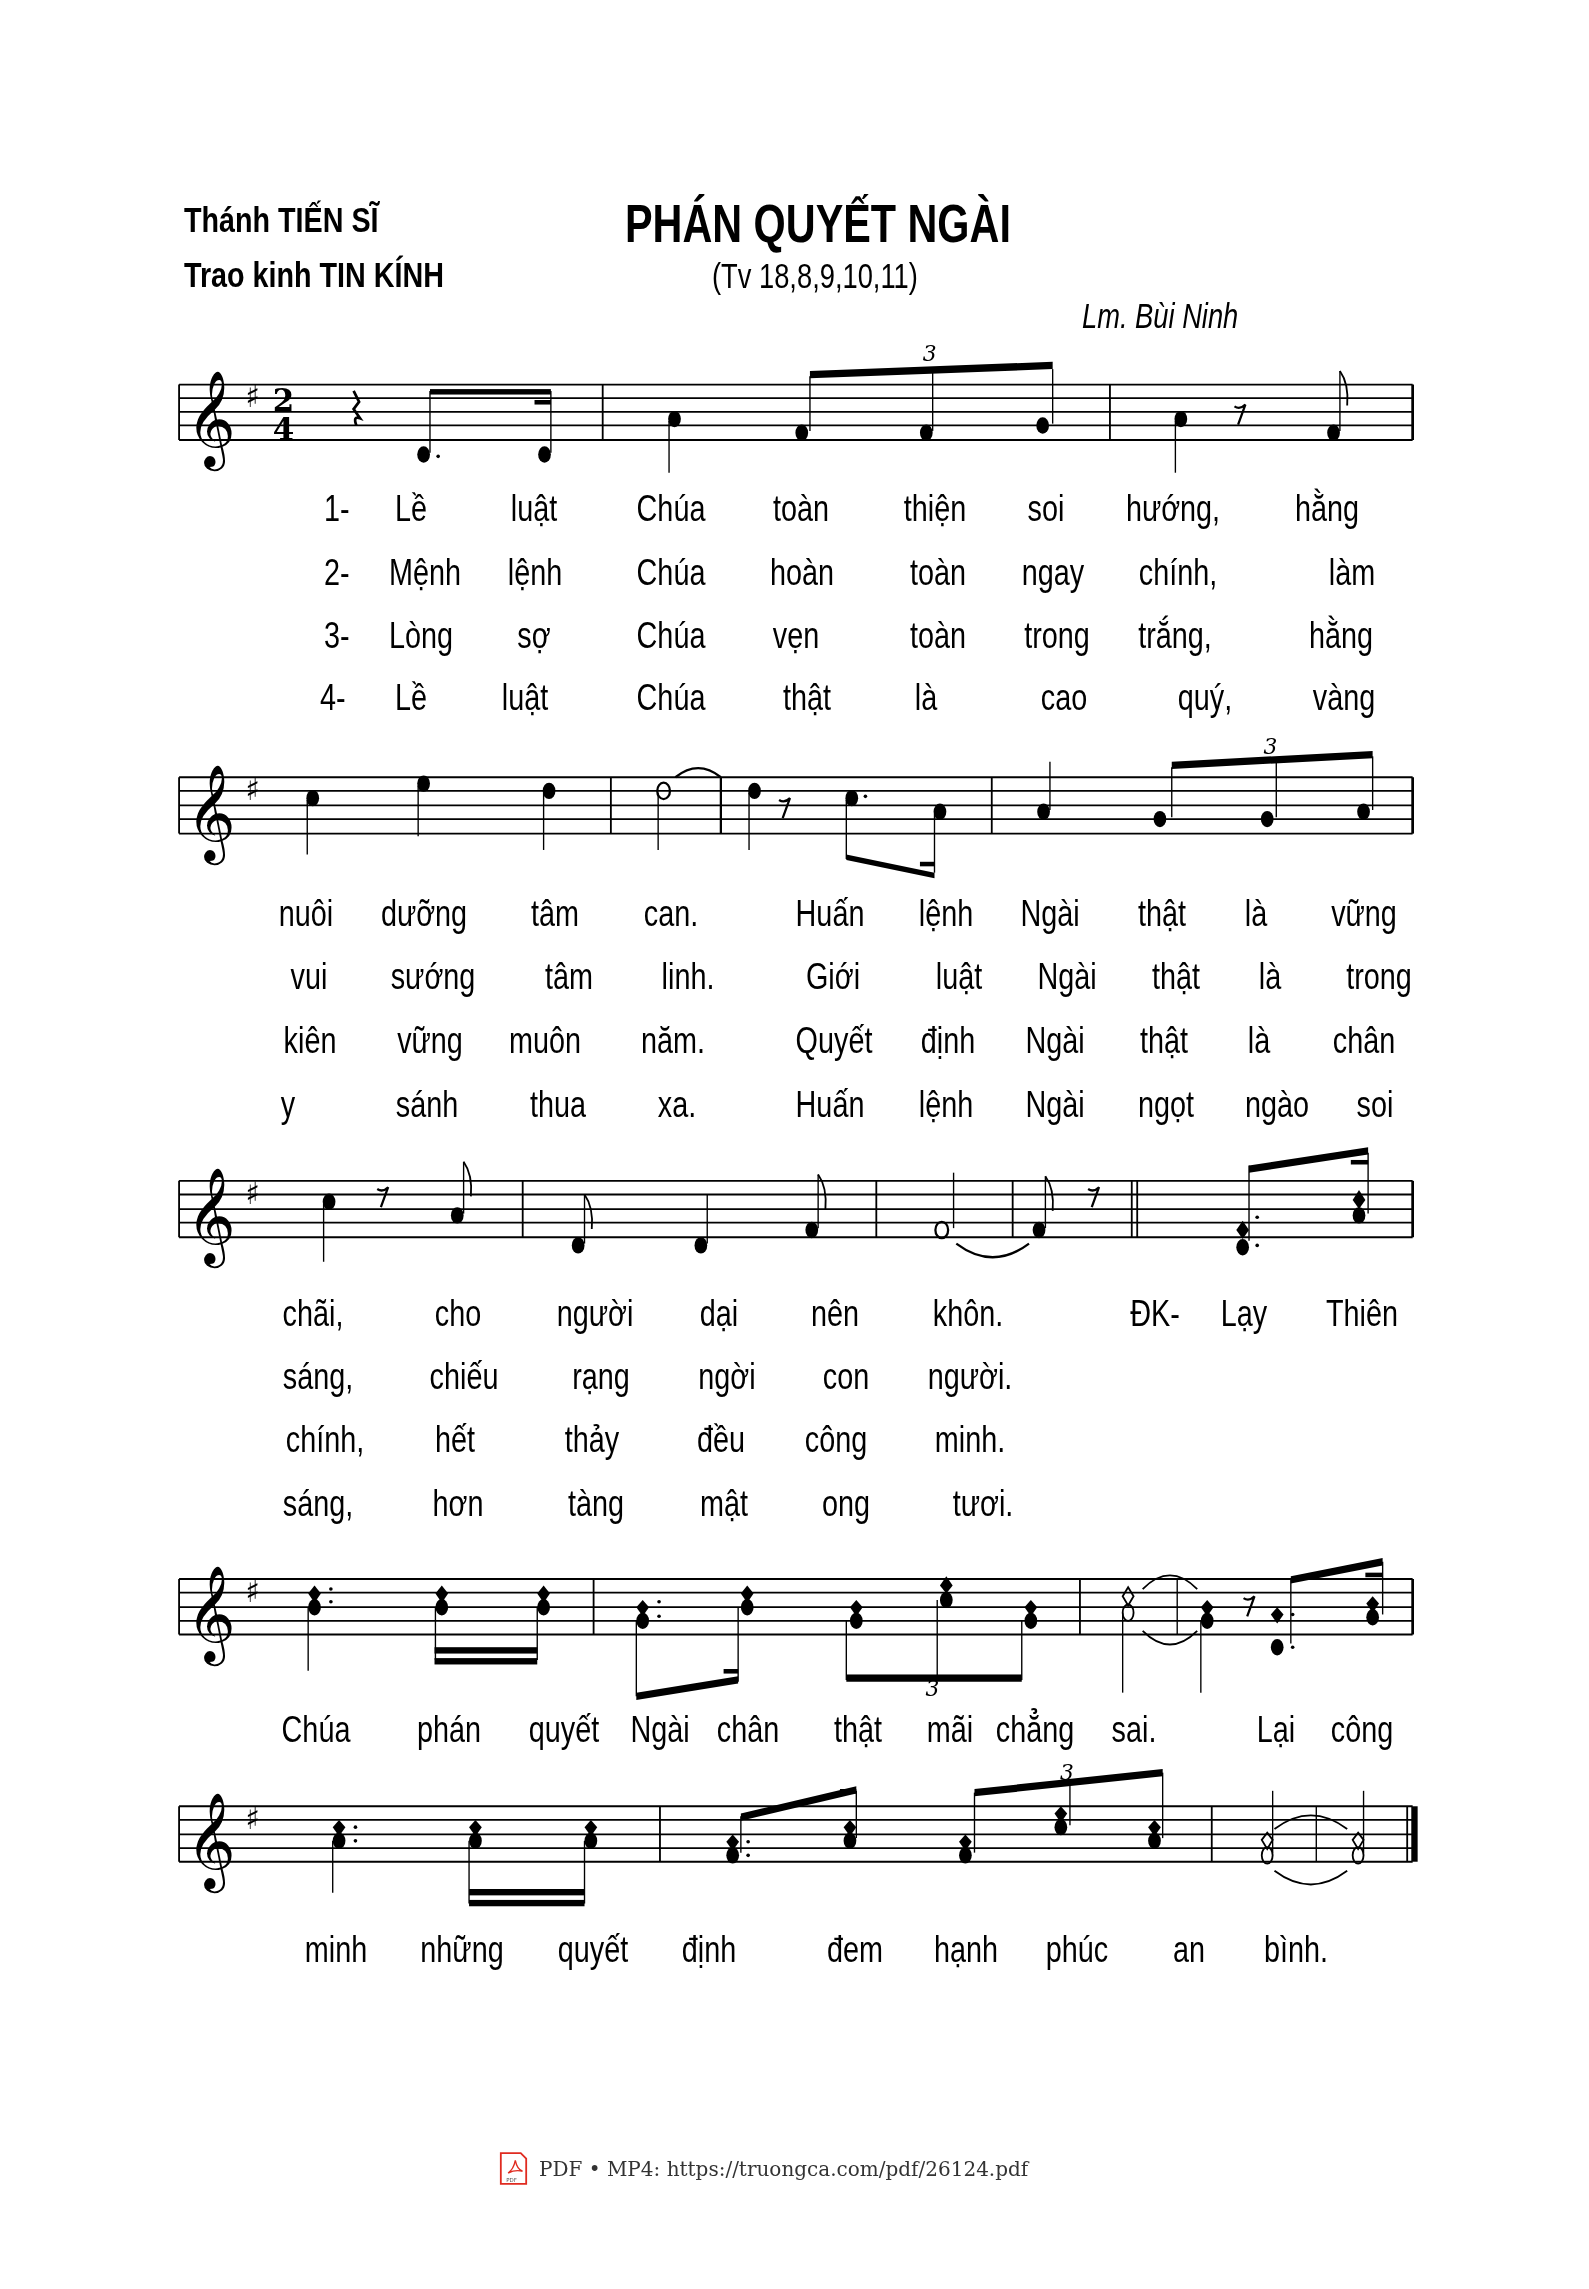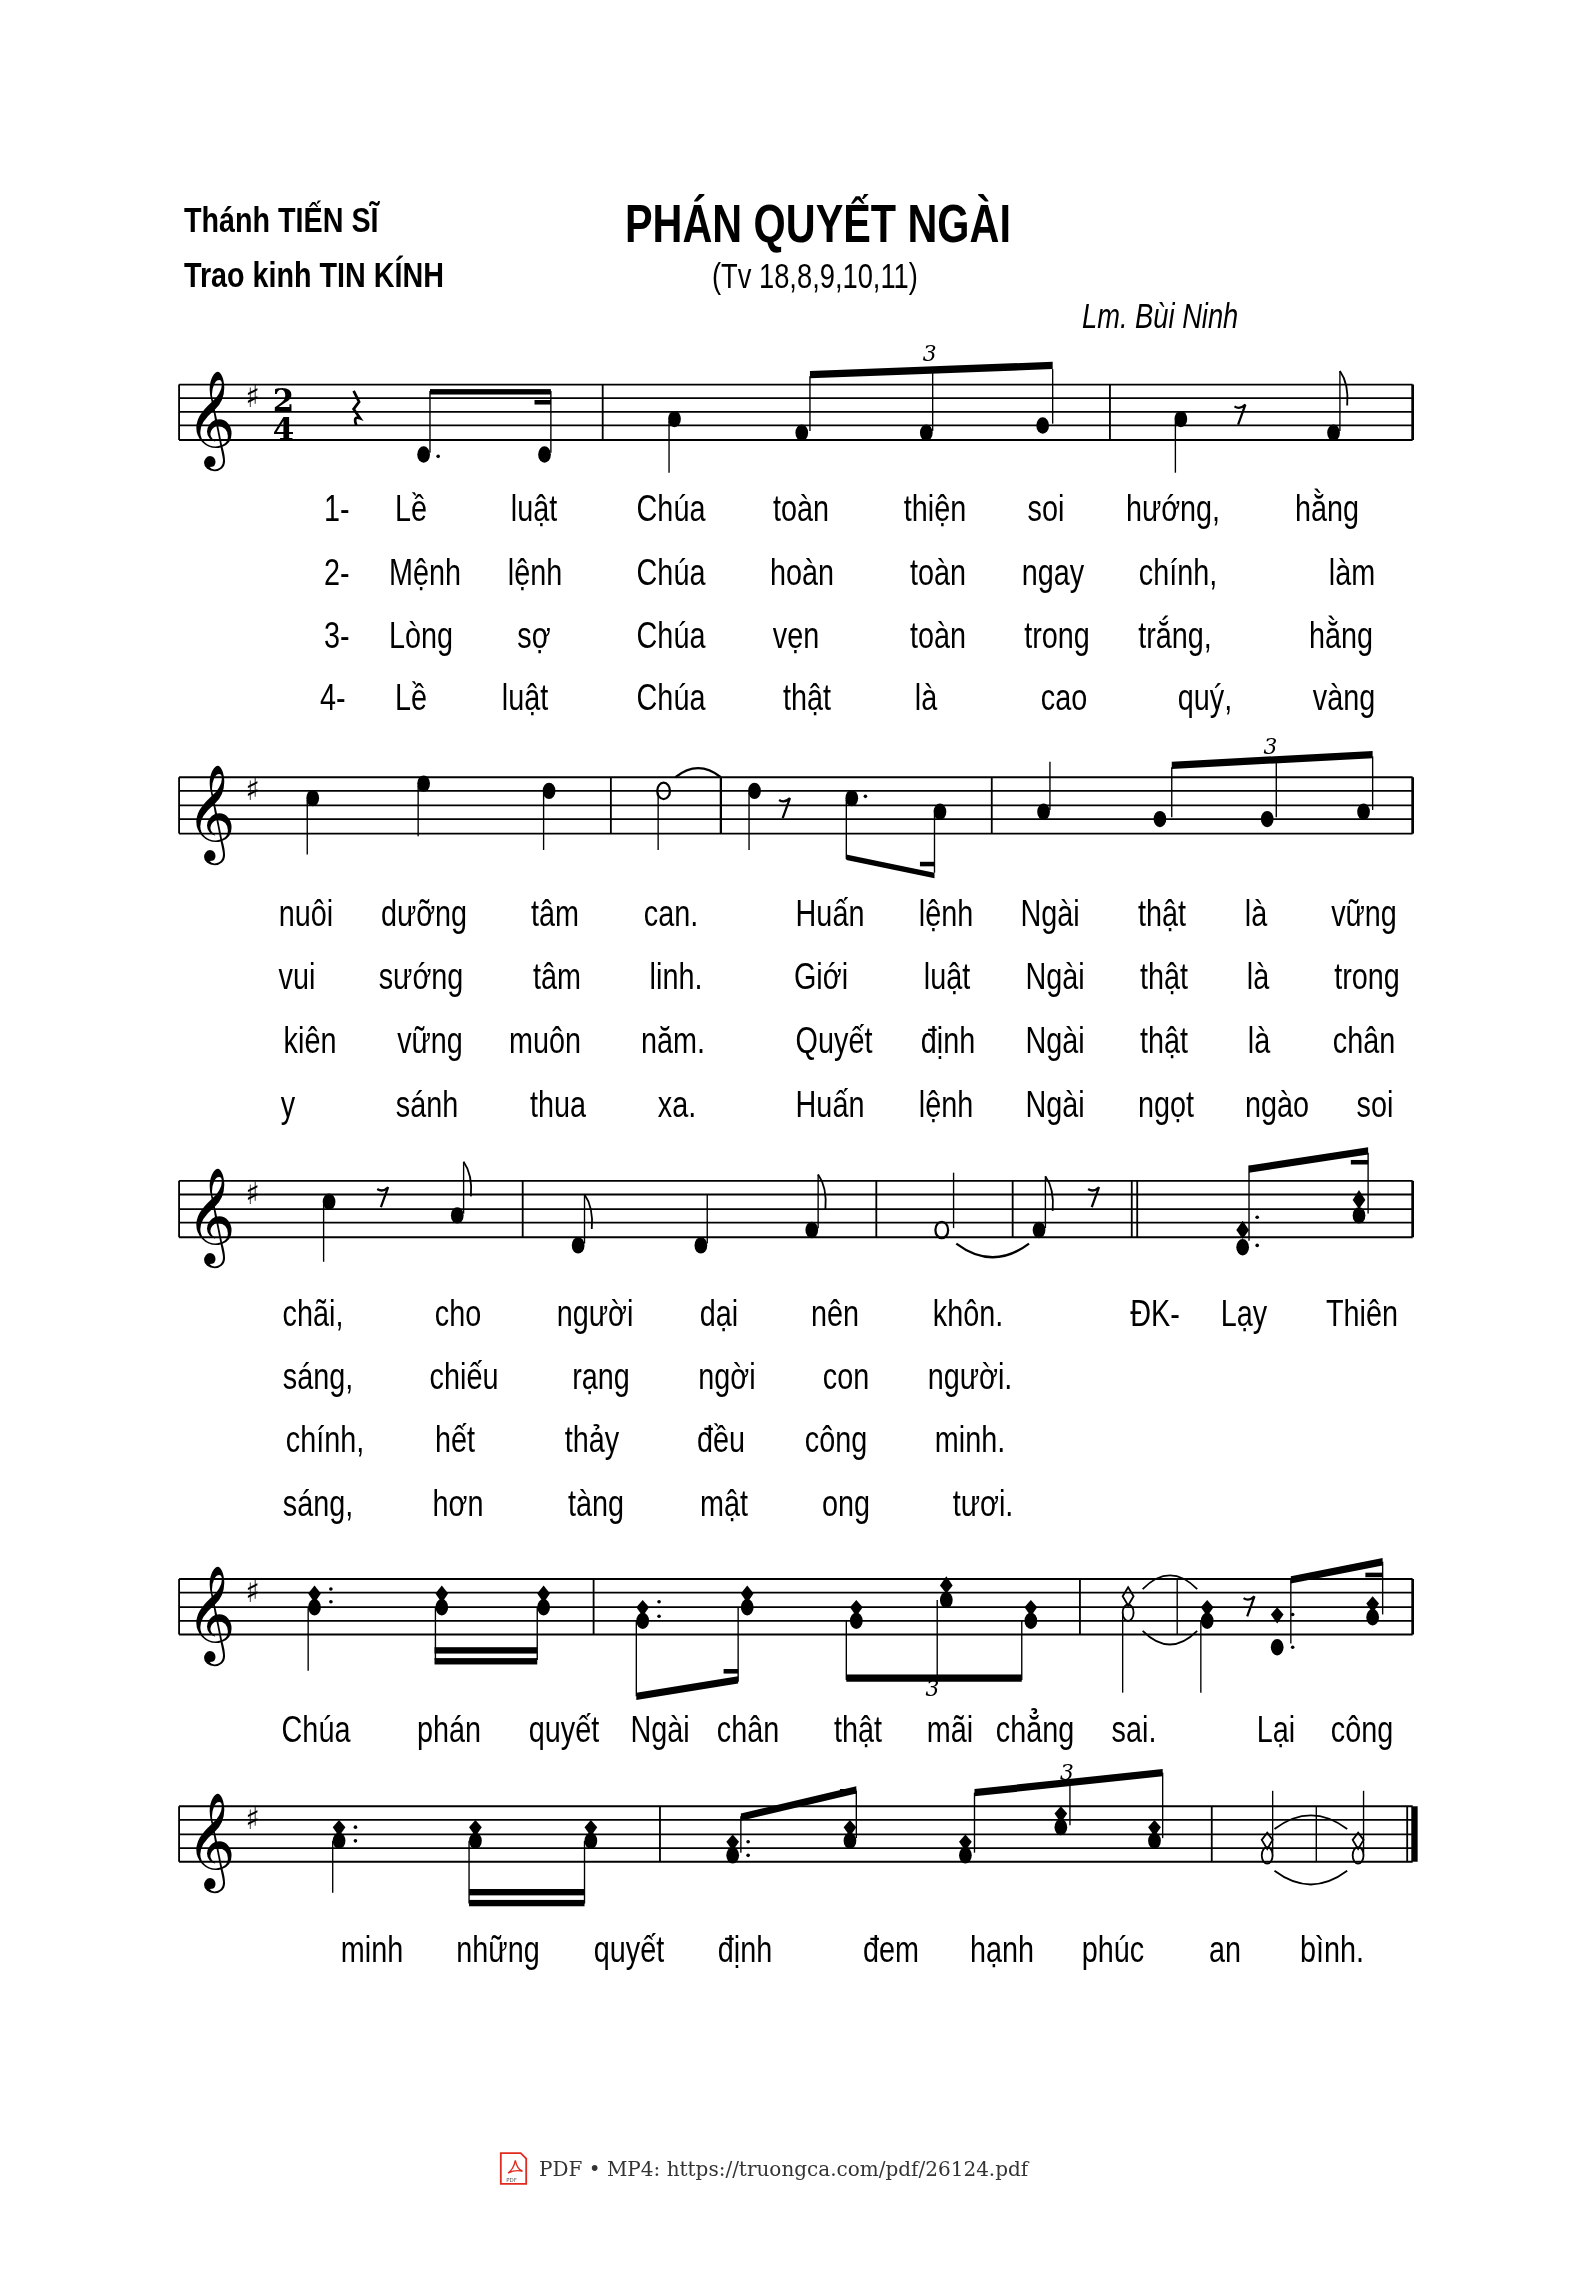--- a/index.html
+++ b/index.html
@@ -393,21 +393,21 @@
     <span class="syl" style="left:424px;">dưỡng</span>
     <span class="syl" style="left:555px;">tâm</span>
     <span class="syl" style="left:671px;">can.</span>
     <span class="syl" style="left:830px;">Huấn</span>
     <span class="syl" style="left:946px;">lệnh</span>
     <span class="syl" style="left:1050px;">Ngài</span>
     <span class="syl" style="left:1162px;">thật</span>
     <span class="syl" style="left:1256px;">là</span>
     <span class="syl" style="left:1364px;">vững</span>
   </div>
-  <div class="lyric-row" style="top:956px; left:0; width:1517px;">
+  <div class="lyric-row" style="top:956px; left:12px; width:1517px;">
     <span class="syl" style="left:297px;">vui</span>
     <span class="syl" style="left:421px;">sướng</span>
     <span class="syl" style="left:557px;">tâm</span>
     <span class="syl" style="left:676px;">linh.</span>
     <span class="syl" style="left:821px;">Giới</span>
     <span class="syl" style="left:947px;">luật</span>
     <span class="syl" style="left:1055px;">Ngài</span>
     <span class="syl" style="left:1164px;">thật</span>
     <span class="syl" style="left:1258px;">là</span>
     <span class="syl" style="left:1367px;">trong</span>
@@ -486,21 +486,21 @@
     <span class="syl" style="left:858px;">thật</span>
     <span class="syl" style="left:950px;">mãi</span>
     <span class="syl" style="left:1035px;">chẳng</span>
     <span class="syl" style="left:1134px;">sai.</span>
     <span class="syl" style="left:1276px;">Lại</span>
     <span class="syl" style="left:1362px;">công</span>
   </div>
 </div>
 
 <div class="abs" style="left:0; top:0;">
-  <div class="lyric-row" style="top:1929px; left:0; width:1395px;margin-left:36px;">
+  <div class="lyric-row" style="top:1929px; left:0; width:1395px;">
     <span class="syl" style="left:336px;">minh</span>
     <span class="syl" style="left:462px;">những</span>
     <span class="syl" style="left:593px;">quyết</span>
     <span class="syl" style="left:709px;">định</span>
     <span class="syl" style="left:855px;">đem</span>
     <span class="syl" style="left:966px;">hạnh</span>
     <span class="syl" style="left:1077px;">phúc</span>
     <span class="syl" style="left:1189px;">an</span>
     <span class="syl" style="left:1296px;">bình.</span>
   </div>

